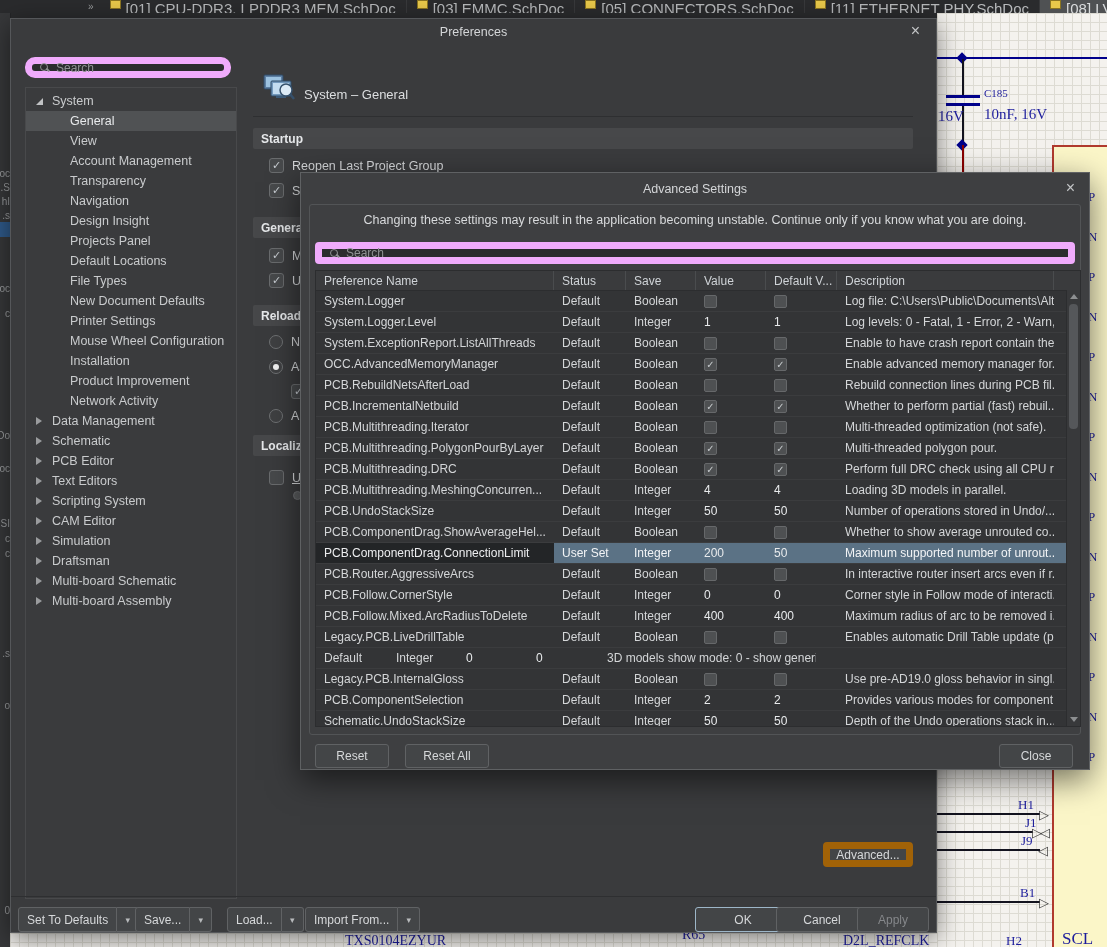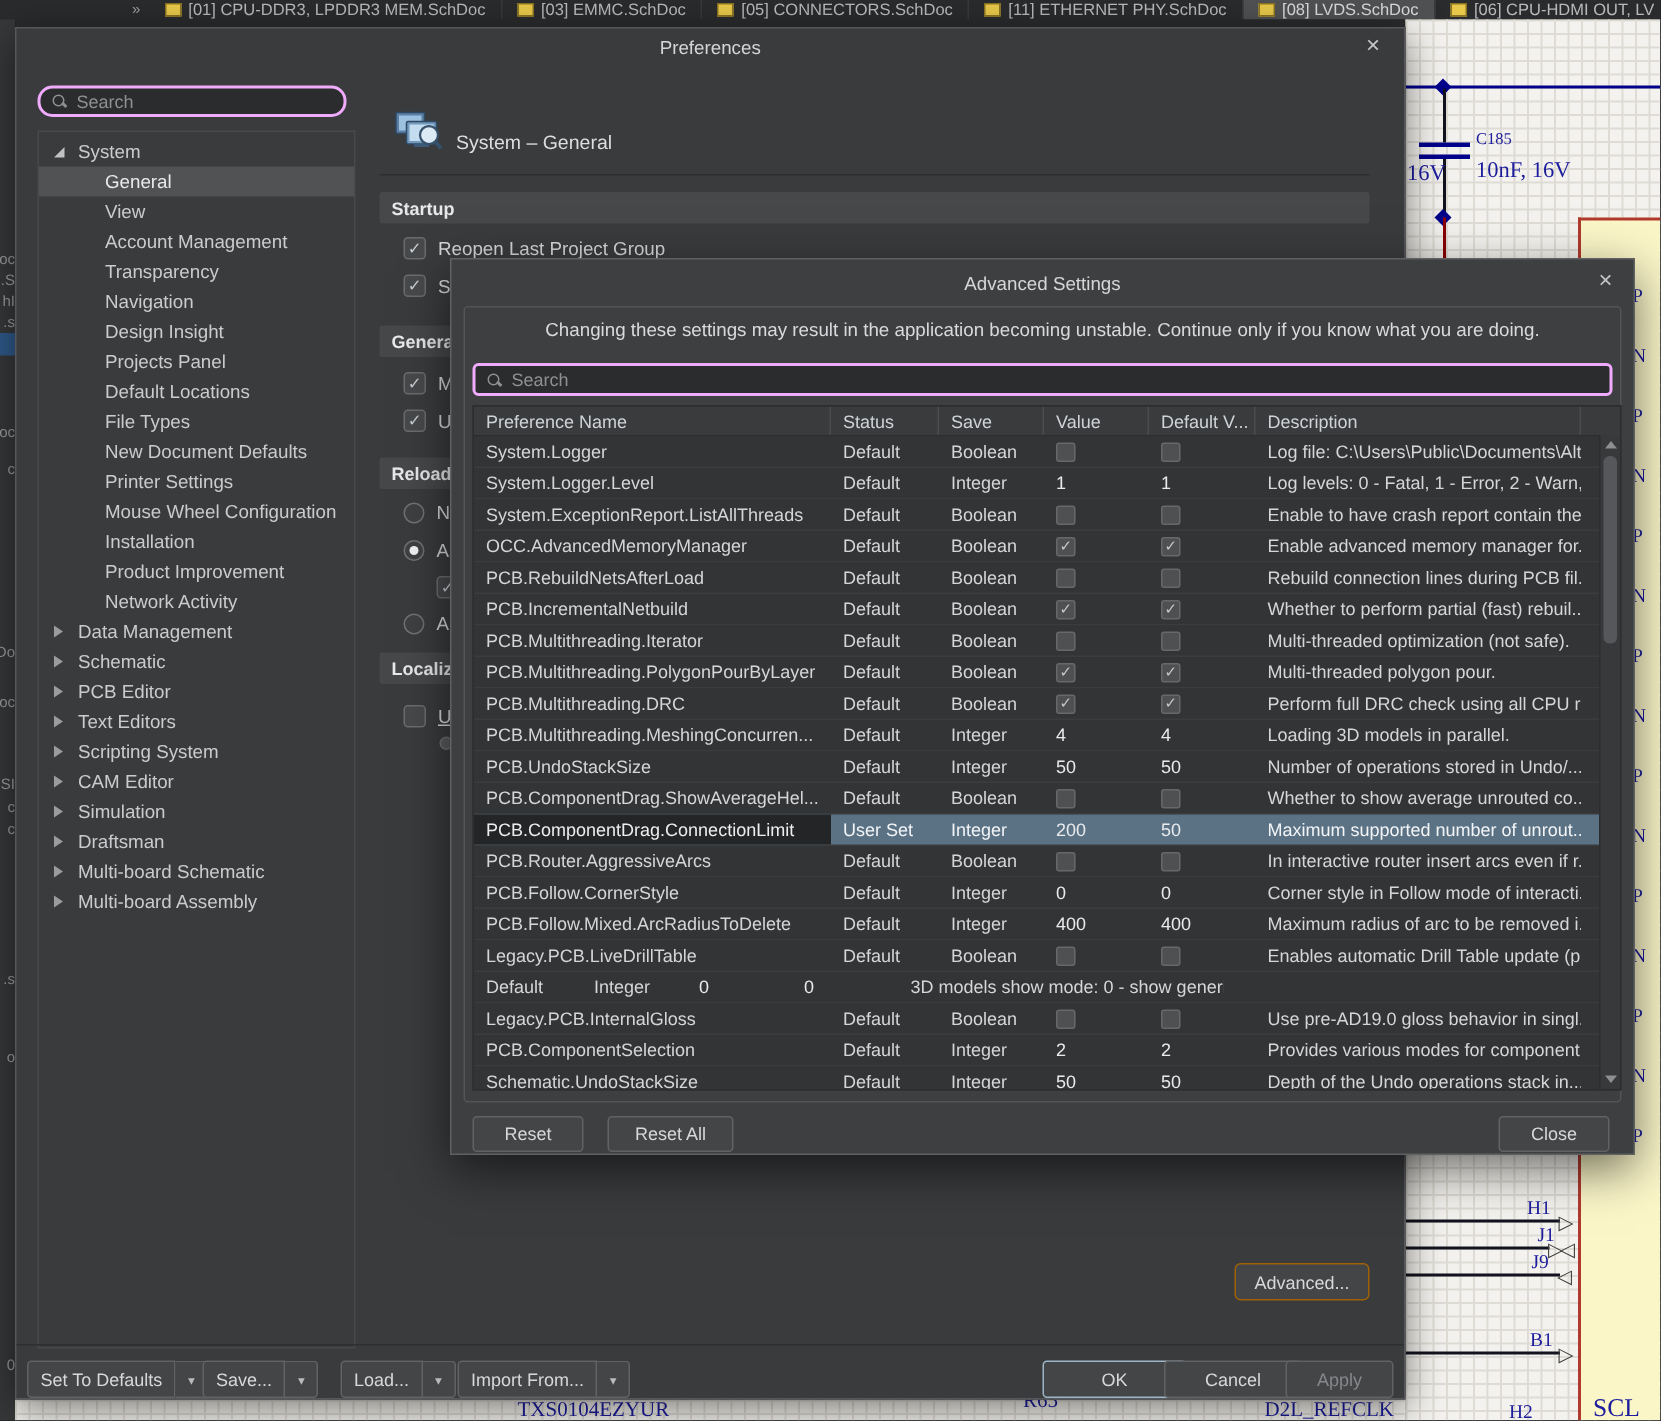--- a/index.html
+++ b/index.html
@@ -1,21 +1,21 @@
 <!DOCTYPE html>
 <html><head>
 <meta charset="utf-8">
 <style>
   html,body{margin:0;padding:0;background:#1d1e20;}
   #screen{position:relative;width:1107px;height:947px;overflow:hidden;background:#2a2b2d;
     font-family:"Liberation Sans",sans-serif;color:#d0d2d4;font-size:12px;}
   
   #tabbar{position:absolute;left:0;top:0;width:1107px;height:13px;background:#2a2b2d;display:flex;align-items:center;overflow:hidden;}
   .tab-prefix{color:#9a9c9e;font-size:10px;padding:0 6px 0 88px;}
-  .dtab{display:flex;align-items:center;gap:5px;height:13px;padding:0 10px;color:#b7b9bb;font-size:11px;white-space:nowrap;border-right:1px solid #38393b;}
+  .dtab{display:flex;gap:5px;height:13px;padding:0 10px;color:#b7b9bb;font-size:15px;white-space:nowrap;border-right:1px solid #38393b;}
   .dtab.active{background:#4f5153;color:#d8dadc;}
   .sheet-icon{width:11px;height:9px;background:#e8c84a;border:1px solid #8a7420;box-sizing:border-box;flex:0 0 auto;}
   
   #leftstrip{position:absolute;left:0;top:13px;width:10px;height:934px;background:#37383a;border-right:1px solid #242527;overflow:hidden;}
   .lfrag{position:absolute;right:0;color:#9a9c9e;font-size:10px;line-height:12px;}
   .lfrag:nth-of-type(1){top:155px}.lfrag:nth-of-type(2){top:169px}.lfrag:nth-of-type(3){top:183px}
   .lfrag:nth-of-type(4){top:197px}.lfrag:nth-of-type(5){top:270px}.lfrag:nth-of-type(6){top:295px}
   .lfrag:nth-of-type(7){top:417px}.lfrag:nth-of-type(8){top:450px}.lfrag:nth-of-type(9){top:505px}
   .lfrag:nth-of-type(10){top:520px}.lfrag:nth-of-type(11){top:535px}.lfrag:nth-of-type(12){top:635px}
   .lfrag:nth-of-type(13){top:687px}.lfrag:nth-of-type(14){top:892px}
@@ -30,21 +30,21 @@
   .stext{position:absolute;font-family:"Liberation Serif",serif;color:#1c1c9c;white-space:nowrap;}
   #sheet{position:absolute;left:115px;top:132px;width:55px;height:802px;background:#fbf6c8;border-left:2px solid #b03a2e;border-top:2px solid #b03a2e;box-sizing:border-box;overflow:hidden;}
   #edge-letters{position:absolute;left:34px;top:30px;width:20px;height:615px;overflow:hidden;}
   #edge-letters span{display:block;height:40px;line-height:40px;font-family:"Liberation Serif",serif;color:#1c1c9c;font-size:13px;}
   .port-arrow{position:absolute;color:#3c3c3c;font-size:13px;line-height:13px;letter-spacing:-2px;}
   
   .cb{width:15px;height:15px;background:#47494b;border:1px solid #6a6c6e;border-radius:3px;box-sizing:border-box;display:inline-flex;align-items:center;justify-content:center;color:#c8cdd2;font-size:11px;flex:0 0 auto;}
   .radio{width:14px;height:14px;border-radius:50%;background:#3f4042;border:1px solid #6f7173;box-sizing:border-box;display:inline-flex;align-items:center;justify-content:center;flex:0 0 auto;}
   .radio.sel::after{content:"";width:6px;height:6px;border-radius:50%;background:#f2f2f2;}
   .btn{display:flex;align-items:center;justify-content:center;background:#434547;border:1px solid #606264;border-radius:3px;color:#d6d8da;font-size:12px;box-sizing:border-box;}
-  .searchbox{display:flex;align-items:center;gap:7px;background:#2b2c2e;border:2px solid #f0abfc;border-radius:4px;color:#8e9092;padding:0 8px;box-sizing:border-box;}
+  .searchbox{display:flex;align-items:center;gap:7px;background:#2b2c2e;border:7px solid #f0abfc;border-radius:4px;color:#8e9092;padding:0 8px;box-sizing:border-box;}
   .lens{position:relative;width:9px;height:9px;flex:0 0 auto;}
   .lens::before{content:"";position:absolute;left:0;top:0;width:6px;height:6px;border:1.5px solid #8e9092;border-radius:50%;}
   .lens::after{content:"";position:absolute;left:6px;top:6px;width:4px;height:1.5px;background:#8e9092;transform:rotate(45deg);}
   .closex{position:absolute;color:#c4c6c8;font-size:16px;line-height:16px;cursor:default;}
   .secbar{position:absolute;height:21px;background:#47484a;border-radius:2px;display:flex;align-items:center;padding-left:8px;font-weight:bold;color:#e6e8ea;font-size:12px;box-sizing:border-box;}
   .optrow{position:absolute;display:flex;align-items:center;gap:8px;color:#d4d6d8;font-size:12.5px;white-space:nowrap;}
   
   #prefs{position:absolute;left:10px;top:18px;width:927px;height:915px;background:#3a3b3d;border:1px solid #55575a;box-sizing:border-box;z-index:2;box-shadow:0 6px 24px rgba(0,0,0,.5);}
   #prefs-title{position:absolute;left:0;top:6px;width:100%;text-align:center;color:#d4d6d8;font-size:12.5px;}
   #prefs-search{position:absolute;left:14px;top:38px;width:206px;height:21px;border-radius:10px;}
@@ -52,21 +52,21 @@
   .titem{position:relative;height:20px;display:flex;align-items:center;color:#c9cbcd;font-size:12.5px;padding-left:26px;white-space:nowrap;}
   .titem.lvl-child{padding-left:44px;}
   .titem.selected{background:#505254;color:#e8eaec;}
   .titem .arr{position:absolute;left:10px;width:0;height:0;}
   .titem.arr-exp .arr{border-left:7px solid transparent;border-bottom:7px solid #c0c2c4;}
   .titem.arr-col .arr{border-top:4px solid transparent;border-bottom:4px solid transparent;border-left:6px solid #9a9c9e;}
   #pg-icon{position:absolute;left:252px;top:54px;}
   #pg-title{position:absolute;left:293px;top:68px;font-size:13px;color:#dcdee0;}
   #pg-sep{position:absolute;left:242px;top:97px;width:660px;height:1px;background:#2e2f31;}
   .u{text-decoration:underline;}
-  #adv-btn{position:absolute;left:812px;top:823px;width:90px;height:25px;border:1px solid #a16207;border-radius:4px;}
+  #adv-btn{position:absolute;left:812px;top:823px;width:90px;height:25px;border:7px solid #a16207;border-radius:4px;}
   #pf-sep{position:absolute;left:0px;top:877px;width:925px;height:1px;background:#2e2f31;}
   .split{position:absolute;top:888px;height:25px;display:flex;}
   .split .main{height:25px;padding:0 8px;border-radius:3px 0 0 3px;}
   .split .dd{width:22px;height:25px;border-left:none;border-radius:0 3px 3px 0;color:#b8babc;font-size:9px;}
   #btn-ok{left:684px;top:888px;width:96px;height:25px;position:absolute;border:1px solid #9db6c8;}
   #btn-cancel{left:765px;top:888px;width:92px;height:25px;position:absolute;}
   #btn-apply{left:846px;top:888px;width:72px;height:25px;position:absolute;color:#85878a;}
   
   #adv{position:absolute;left:300px;top:172px;width:790px;height:598px;background:#3e3f41;border:1px solid #5f6163;box-sizing:border-box;z-index:3;box-shadow:0 10px 30px rgba(0,0,0,.55);}
   #adv-title{position:absolute;left:0;top:9px;width:100%;text-align:center;color:#d4d6d8;font-size:12.5px;}

